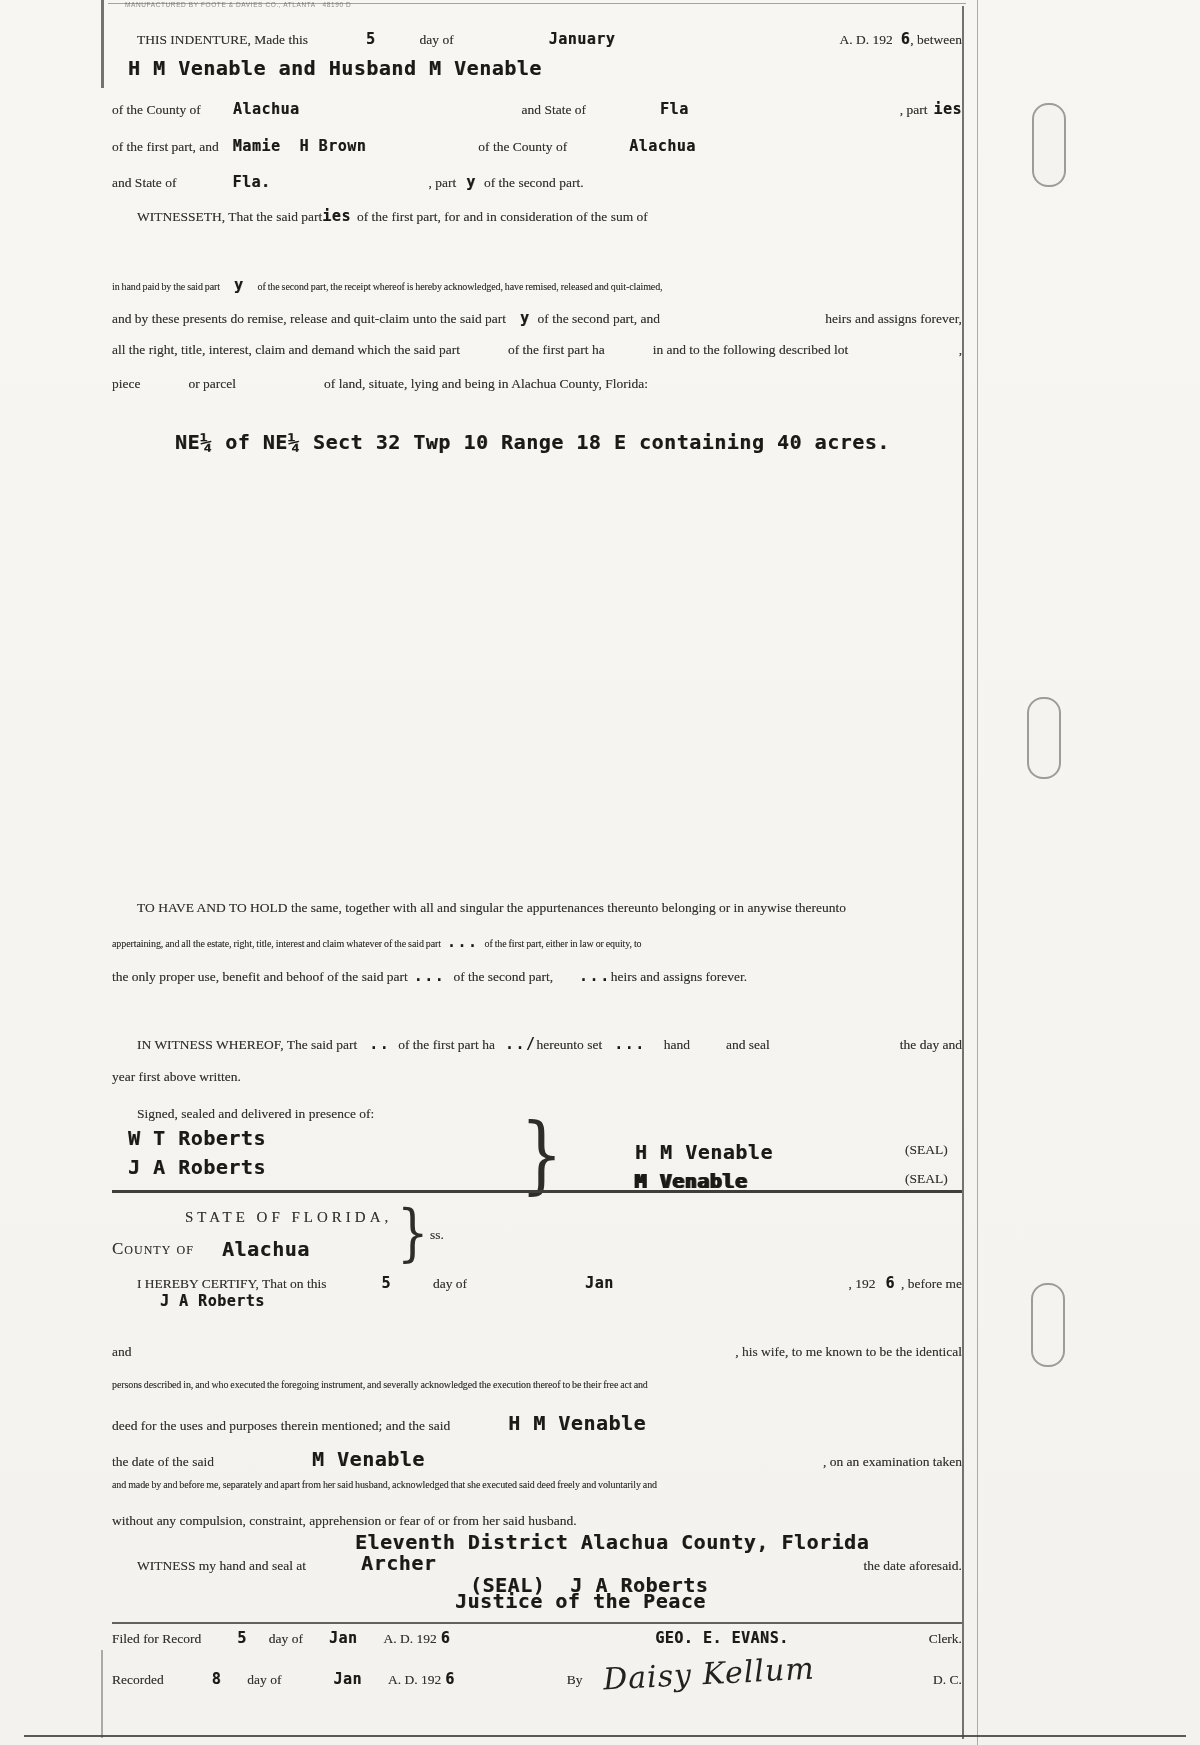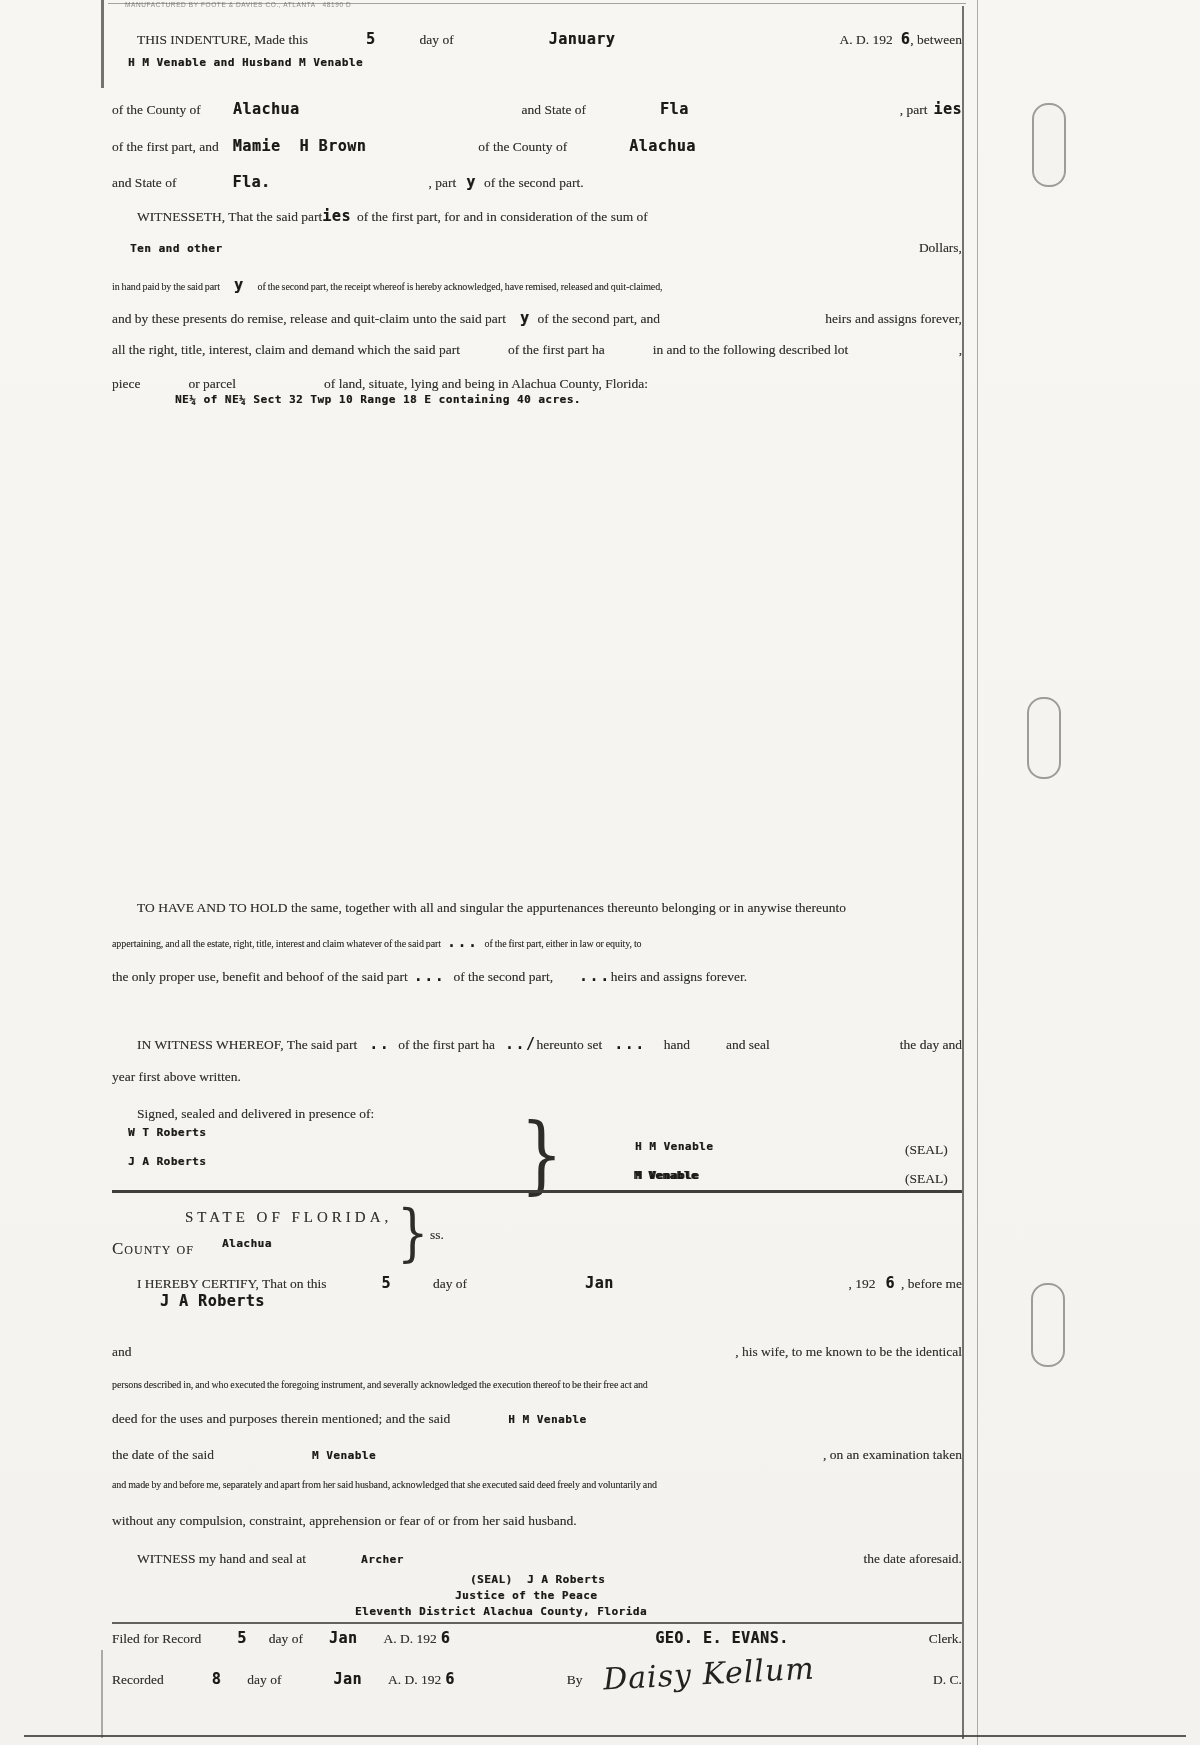--- a/index.html
+++ b/index.html
@@ -5,21 +5,21 @@
   html,body{margin:0;padding:0;background:#ffffff;}
   .scan{position:relative;width:1200px;height:1745px;overflow:hidden;
         background:linear-gradient(180deg,#f7f6f3 0%,#f5f4f1 55%,#f3f2ee 100%);
         font-family:"Liberation Serif",serif;color:#34332f;}
   .line{position:absolute;left:112px;width:850px;display:flex;align-items:baseline;
         white-space:pre;line-height:1.25;}
   .p{font-size:13.5px;color:#34332f;text-shadow:0 0 .4px rgba(40,38,32,.45);flex:0 0 auto;}
   .tight .p{font-size:10px;letter-spacing:-.1px;word-spacing:-.4px;}
   .t{font-family:"DejaVu Sans Mono",monospace;font-weight:700;font-size:15px;
      letter-spacing:.5px;color:#1b1a17;flex:0 0 auto;text-shadow:.4px 0 0 rgba(27,26,23,.55);}
-  .t.big{font-size:11px;}
+  .t.big{font-size:20px;}
   .dots{font-family:"DejaVu Sans Mono",monospace;font-weight:700;color:#1b1a17;
         letter-spacing:1.5px;font-size:15px;flex:0 0 auto;}
   .sp{display:inline-block;flex:0 0 auto;height:1px;}
   .fill{flex:1 1 auto;min-width:0;}
   .abs{position:absolute;white-space:pre;line-height:1.2;}
   .caps{font-size:15px;letter-spacing:4px;}
   .smallcaps{font-variant:small-caps;font-size:17px;letter-spacing:1px;}
   .brace{position:absolute;font-family:"DejaVu Serif",serif;color:#2e2d29;line-height:1;
          transform:scaleX(.8);}
   .overstrike{text-shadow:-1.2px 0 0 #1b1a17,.8px .3px 0 rgba(27,26,23,.8);}
@@ -103,26 +103,20 @@
   </div>
 
   <div class="line" style="top:207px">
     <i class="sp" style="width:25px"></i>
     <span class="p">WITNESSETH, That the said part</span>
     <span class="t">ies</span>
     <i class="sp" style="width:6px"></i>
     <span class="p">of the first part, for and in consideration of the sum of</span>
   </div>
 
-  <div class="line" style="top:240px">
-    <i class="sp" style="width:18px"></i>
-    <span class="t big">Ten and other</span>
-    <span class="fill"></span>
-    <span class="p">Dollars,</span>
-  </div>
 
   <div class="line tight" style="top:276px">
     <span class="p">in hand paid by the said part</span>
     <i class="sp" style="width:14px"></i>
     <span class="t">y</span>
     <i class="sp" style="width:14px"></i>
     <span class="p">of the second part, the receipt whereof is hereby acknowledged, have remised, released and quit-claimed,</span>
   </div>
 
   <div class="line" style="top:309px">
@@ -146,21 +140,21 @@
   </div>
 
   <div class="line" style="top:376px">
     <span class="p">piece</span>
     <i class="sp" style="width:48px"></i>
     <span class="p">or parcel</span>
     <i class="sp" style="width:88px"></i>
     <span class="p">of land, situate, lying and being in Alachua County, Florida:</span>
   </div>
 
-  <div class="abs t big" style="left:175px;top:393px">NE¼ of NE¼ Sect 32 Twp 10 Range 18 E containing 40 acres.</div>
+  <div class="abs t big" style="left:175px;top:430px">NE¼ of NE¼ Sect 32 Twp 10 Range 18 E containing 40 acres.</div>
 
   <div class="line" style="top:900px">
     <i class="sp" style="width:25px"></i>
     <span class="p">TO HAVE AND TO HOLD the same, together with all and singular the appurtenances thereunto belonging or in anywise thereunto</span>
   </div>
 
   <div class="line tight" style="top:933px">
     <span class="p">appertaining, and all the estate, right, title, interest and claim whatever of the said part</span>
     <i class="sp" style="width:6px"></i>
     <span class="dots">...</span>
@@ -275,21 +269,21 @@
     <i class="sp" style="width:25px"></i>
     <span class="p">WITNESS my hand and seal at</span>
     <i class="sp" style="width:55px"></i>
     <span class="t big">Archer</span>
     <span class="fill"></span>
     <span class="p">the date aforesaid.</span>
   </div>
 
   <div class="abs t big" style="left:470px;top:1573px">(SEAL)  J A Roberts</div>
   <div class="abs t big" style="left:455px;top:1589px">Justice of the Peace</div>
-  <div class="abs t big" style="left:355px;top:1605px">Eleventh District Alachua County, Florida</div>
+  <div class="abs t big" style="left:355px;top:1530px">Eleventh District Alachua County, Florida</div>
 
   <div class="rule" style="top:1622px;left:112px;width:850px;height:1.5px;opacity:.8"></div>
 
   <div class="line" style="top:1629px">
     <span class="p">Filed for Record</span>
     <i class="sp" style="width:36px"></i>
     <span class="t">5</span>
     <i class="sp" style="width:22px"></i>
     <span class="p">day of</span>
     <i class="sp" style="width:26px"></i>

